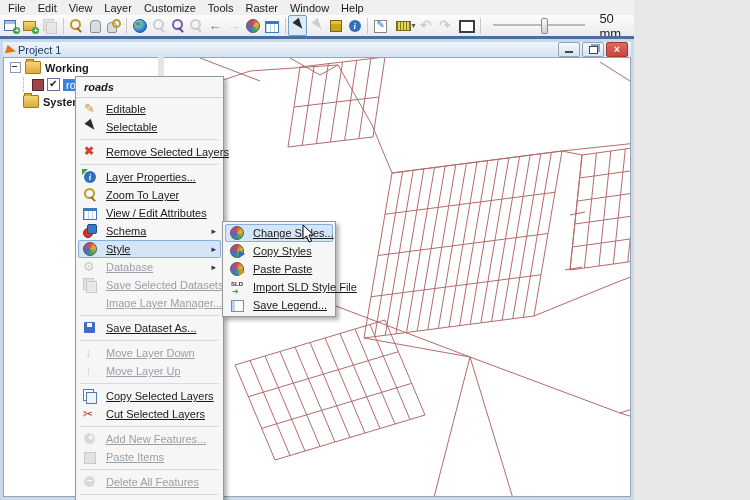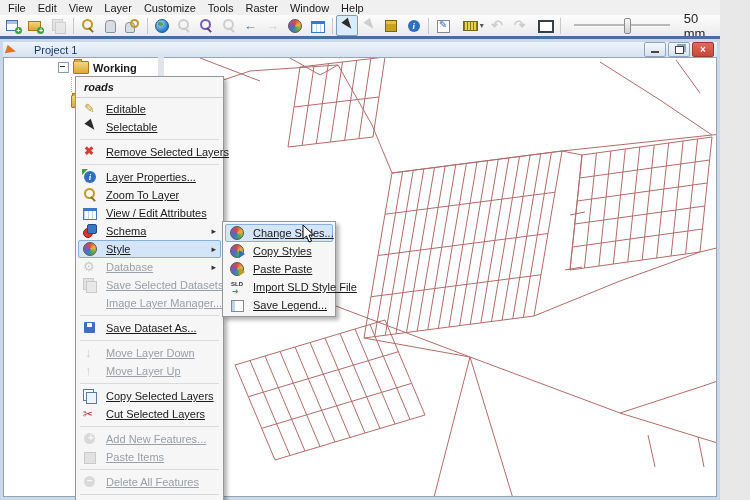--- a/index.html
+++ b/index.html
@@ -1,17 +1,17 @@
 <!DOCTYPE html>
 <html><head>
 <meta charset="utf-8">
 <style>
   html,body{margin:0;padding:0;}
   body{width:750px;height:500px;overflow:hidden;font-family:"Liberation Sans",sans-serif;background:#e8e8e8;}
-  #app{position:relative;width:720px;height:500px;background:#84cc16;font-size:11px;color:#1a1a1a;}
+  #app{position:relative;width:634px;height:500px;background:#84cc16;font-size:11px;color:#1a1a1a;}
 
   
   #menubar{position:absolute;left:0;top:0;right:0;height:15px;background:#f0f0f0;display:flex;align-items:center;padding-left:2px;}
   .mb-item{padding:1px 6px;cursor:default;}
 
   
   #toolbar{position:absolute;left:0;top:15px;right:0;height:21px;background:linear-gradient(#fdfdfd,#ebebeb);border-bottom:1px solid #d2d2d2;display:flex;align-items:center;padding-left:3px;}
   .tb-btn{width:22px;height:19px;display:flex;align-items:center;justify-content:center;border:1px solid transparent;border-radius:2px;position:relative;}
   .tb-btn.pressed{border:1px solid #7a9ec0;background:#dcebfa;}
   .tb-btn.disabled .ic{opacity:.45;filter:grayscale(1);}
@@ -19,33 +19,33 @@
   .tb-gap{height:1px;}
   .tb-caret{font-size:8px;color:#555;margin-left:-2px;width:8px;}
   #scale-slider{display:flex;align-items:center;margin-left:10px;}
   #slider-track{width:105px;height:2px;background:#b8b8b8;border-bottom:1px solid #f8f8f8;position:relative;}
   #slider-thumb{position:absolute;left:52%;top:-6px;width:5px;height:14px;background:linear-gradient(#fafafa,#cfcfcf);border:1px solid #8a8a8a;border-radius:2px;}
   #scale-label{margin-left:14px;font-size:13px;color:#222;}
 
   
   #proj-frame{position:absolute;left:0;top:36px;right:0;bottom:0;background:#c9d9ea;border-top:3px solid #4a6e9e;}
   #proj-titlebar{position:absolute;left:3px;top:3px;right:3px;height:15px;background:linear-gradient(#eef4fb,#d5e2f1);display:flex;align-items:center;padding-left:3px;}
-  #proj-title{margin-left:16px;color:#17355c;}
+  #proj-title{margin-left:0;color:#17355c;}
   .i-project{width:12px;height:11px;position:relative;display:inline-block;}
   .i-project::before{content:"";position:absolute;left:0;top:2px;border-left:10px solid #e07818;border-top:4px solid transparent;border-bottom:5px solid transparent;transform:rotate(18deg);}
   #win-controls{margin-left:auto;display:flex;gap:2px;padding-right:3px;}
   .wc-btn{width:20px;height:13px;border:1px solid #8da6c0;border-radius:2px;background:linear-gradient(#f5f8fc,#d8e2ee);display:flex;align-items:center;justify-content:center;font-size:9px;color:#333;position:relative;}
   .wc-btn.close{background:linear-gradient(#e0695c,#c8473c);border-color:#9c3b32;color:#fff;font-weight:bold;font-size:10px;}
   .wc-min::before{content:"";width:8px;height:2px;background:#444;margin-top:5px;}
   .wc-rest::before{content:"";width:7px;height:6px;border:1px solid #444;background:#fff;box-shadow:2px -2px 0 -0px #8da6c0;}
 
   
   #tree-panel{position:absolute;left:3px;top:18px;bottom:3px;width:154px;background:#fff;border:1px solid #98a4b0;overflow:hidden;}
   #splitter{position:absolute;left:158px;top:18px;bottom:3px;width:6px;background:#dfe5eb;}
-  .tree-row{display:flex;align-items:center;height:15px;margin-top:2px;white-space:nowrap;padding-left:48px;}
+  .tree-row{display:flex;align-items:center;height:15px;margin-top:2px;white-space:nowrap;}
   .tree-row .bold{font-weight:bold;}
   .expander{width:9px;height:9px;border:1px solid #8a9aa8;background:#fff;position:relative;margin:0 4px 0 6px;flex:0 0 9px;}
   .expander::before{content:"";position:absolute;left:1px;top:3px;width:5px;height:1px;background:#333;}
   .t-indent{width:19px;flex:0 0 19px;}
   .t-indent2{width:8px;flex:0 0 8px;border-left:1px dotted #aaa;height:15px;}
   .i-folder{width:14px;height:11px;background:linear-gradient(#f4d67a,#dca83c);border:1px solid #a87818;border-radius:1px;position:relative;margin-right:4px;flex:0 0 14px;}
   .i-folder::before{content:"";position:absolute;left:0;top:-3px;width:6px;height:2px;background:#dca83c;border:1px solid #a87818;border-bottom:none;}
   .i-swatch{width:10px;height:10px;background:#a04545;border:1px solid #5f2525;margin-right:3px;flex:0 0 10px;}
   .i-checkbox{width:11px;height:11px;background:#fff;border:1px solid #5a7a9a;margin-right:3px;flex:0 0 11px;font-size:10px;line-height:10px;text-align:center;color:#1a1a1a;}
   .layer-label.selected{background:#3d80df;color:#fff;padding:0 3px;}

